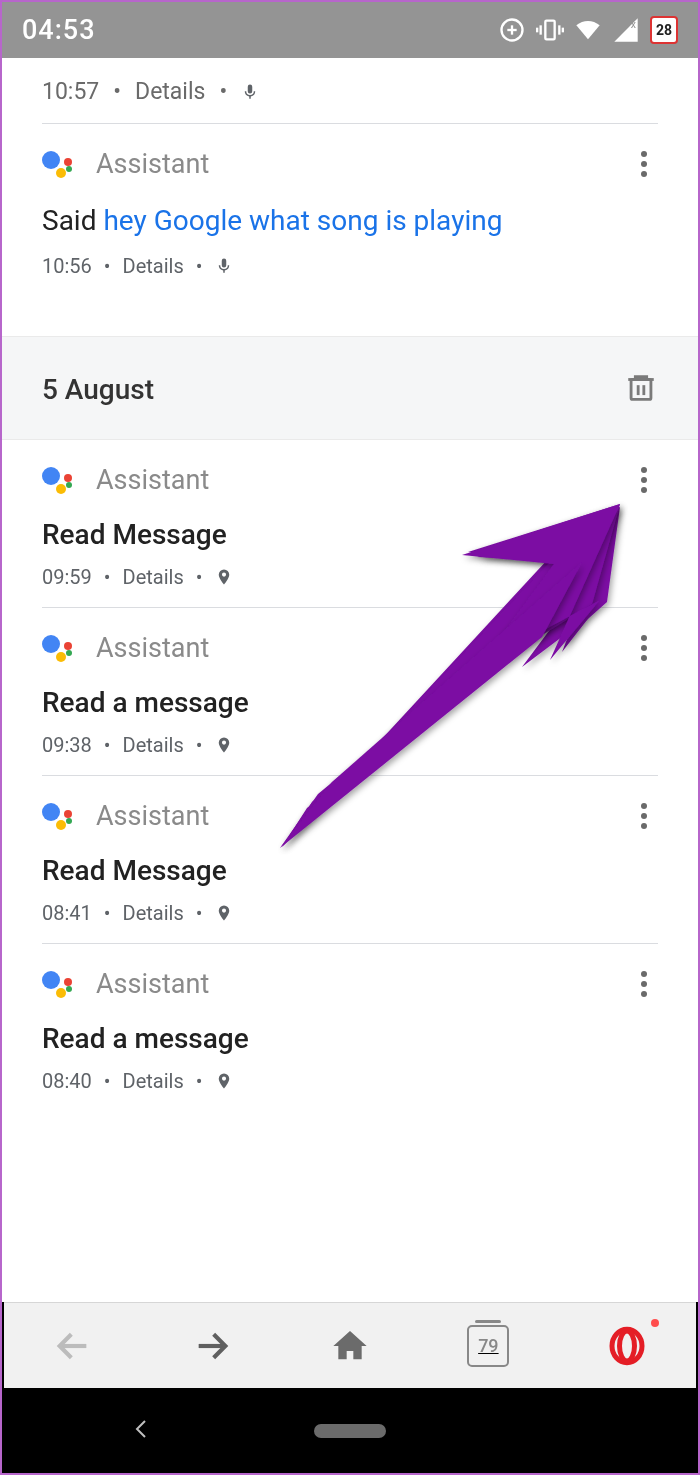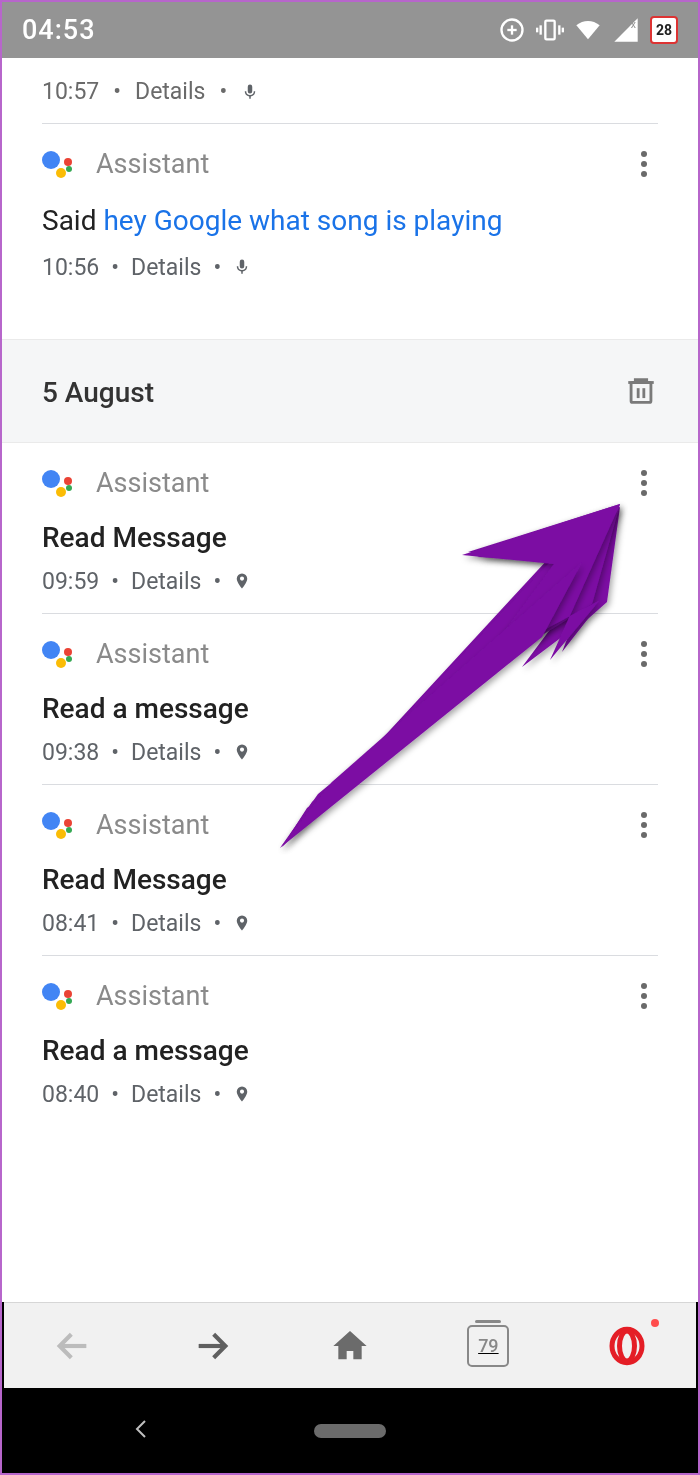--- a/index.html
+++ b/index.html
@@ -26,21 +26,21 @@
   .assistant-logo .c3 { width: 10px; height: 10px; background: #FBBC05; left: 14px; top: 20px; }
   .assistant-logo .c4 { width: 6px; height: 6px; background: #34A853; left: 24px; top: 18px; }
   .assistant-label { color: #8a8a8a; font-size: 27px; font-weight: 400; }
   .more-dots { width: 28px; height: 28px; display: flex; flex-direction: column; align-items: center; justify-content: center; gap: 4px; }
   .more-dots span { width: 6px; height: 6px; background: #6a6a6a; border-radius: 50%; }
 
   .said-line { font-size: 28px; margin-bottom: 14px; line-height: 1.35; }
   .said-prefix { color: #222; font-weight: 400; }
   .said-query { color: #1a73e8; font-weight: 400; }
   .reply-text { color: #222; font-size: 26px; line-height: 1.4; margin-bottom: 16px; }
-  .meta-line { color: #5f6368; font-size: 23px; display: flex; align-items: center; gap: 6px; }
+  .meta-line { color: #5f6368; font-size: 20px; display: flex; align-items: center; gap: 6px; }
 
   .date-group { background: #f5f6f7; padding: 34px 40px 30px 40px; display: flex; align-items: center; justify-content: space-between; margin-top: 40px; border-top: 1px solid #eaeaea; border-bottom: 1px solid #eaeaea; }
   .date-label { font-size: 28px; font-weight: 500; color: #333; }
   .trash-btn svg { width: 34px; height: 34px; }
 
   .item-title { color: #222; font-size: 28px; font-weight: 500; margin-bottom: 14px; }
 
   .nav-bar { position: absolute; bottom: 85px; left: 2px; right: 2px; height: 86px; background: #f1f1f1; border-top: 1px solid #d6d6d6; display: flex; align-items: center; justify-content: space-around; }
   .nav-item { width: 120px; height: 100%; display: flex; align-items: center; justify-content: center; position: relative; text-decoration: underline; }
   .nav-item svg { width: 40px; height: 40px; }

